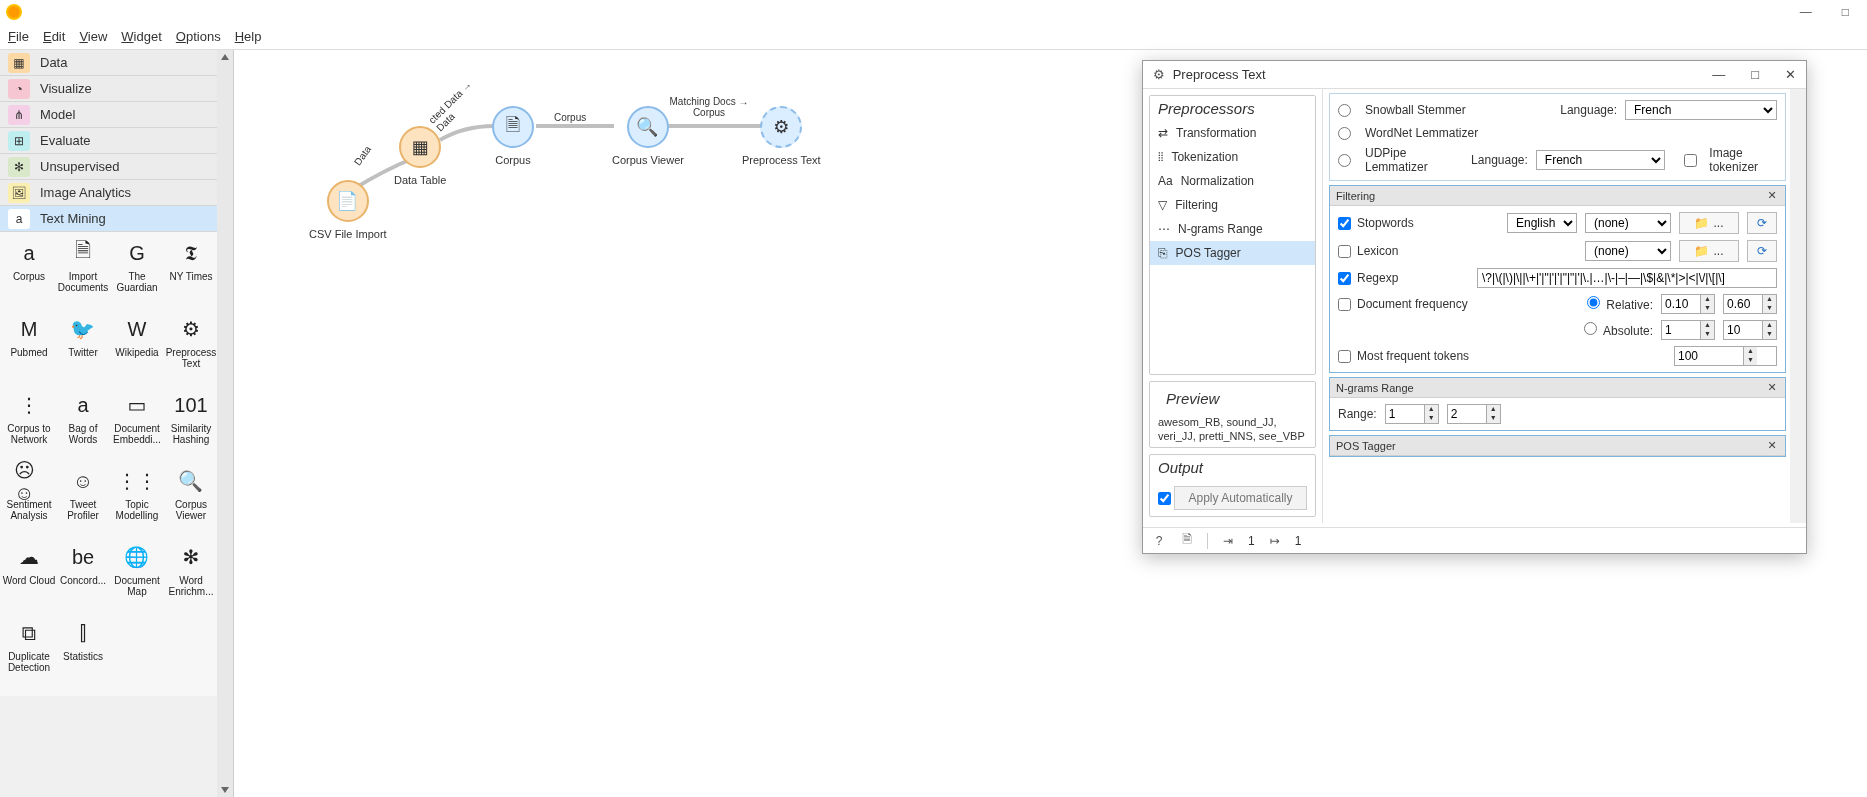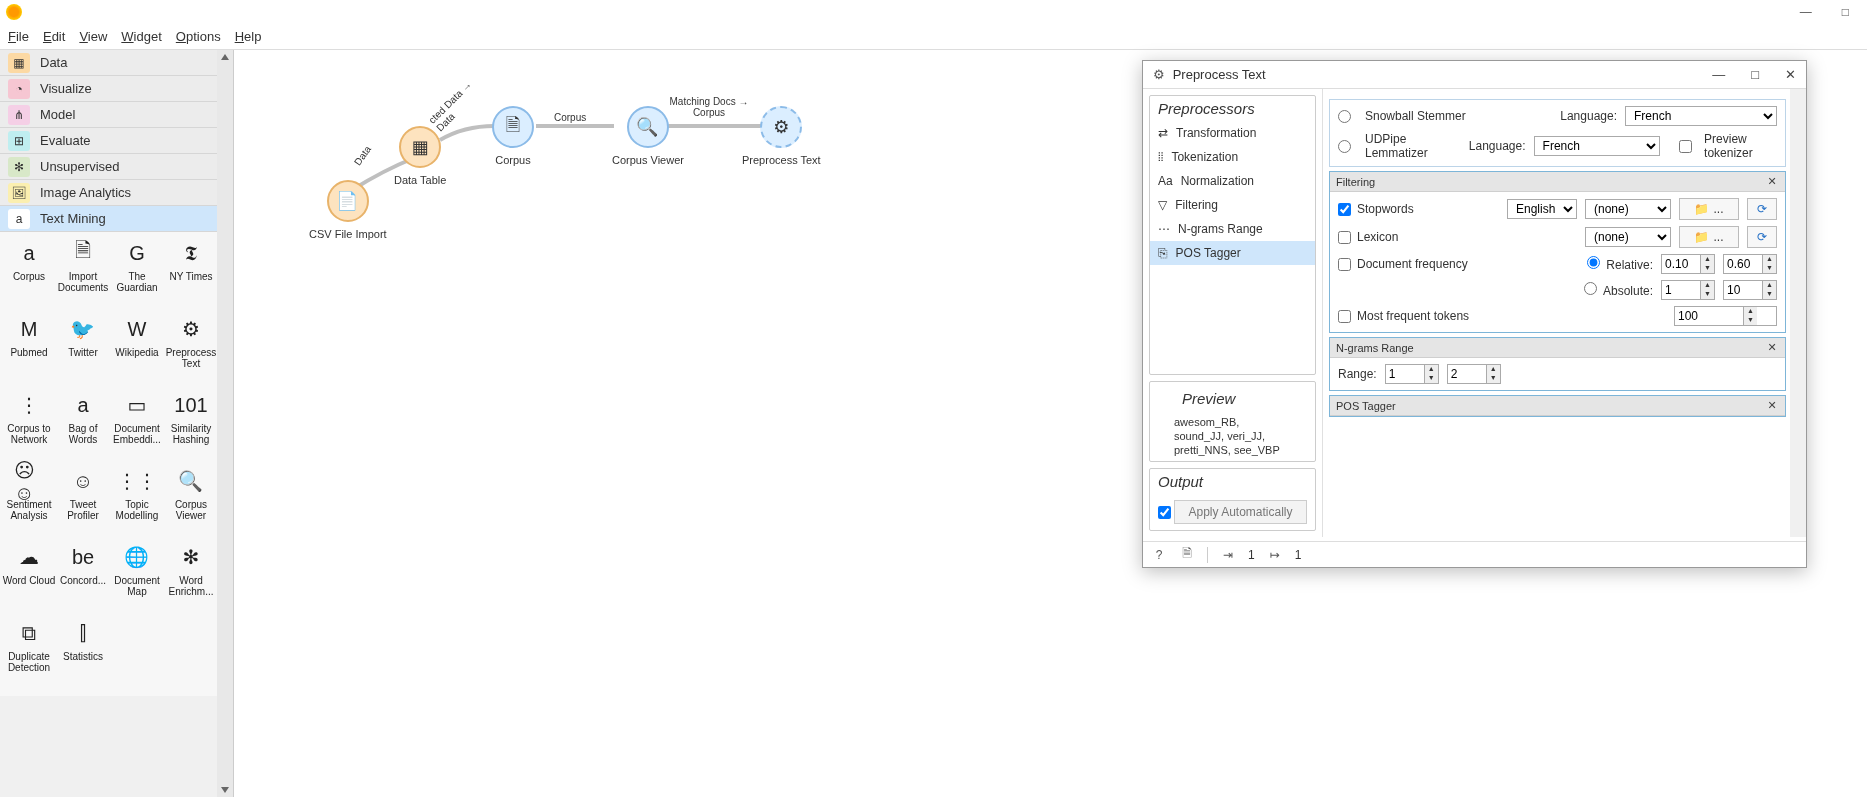--- a/index.html
+++ b/index.html
@@ -48,21 +48,21 @@
 .dialog .titlebar2{height:28px;display:flex;align-items:center;padding:0 10px;border-bottom:1px solid #ddd;font-size:13px;}
 .dialog .titlebar2 .ticon{margin-right:8px;color:#555;}
 .dialog .titlebar2 .wc{margin-left:auto;display:flex;gap:26px;color:#444;font-size:13px;}
 .dialog .body{display:flex;flex:1;}
 .dialog .leftcol{width:180px;border-right:1px solid #e0e0e0;padding:6px;display:flex;flex-direction:column;gap:6px;}
 .panel{border:1px solid #ccc;border-radius:2px;}
 .panel .phead{padding:4px 8px;font-size:15px;color:#333;font-style:italic;}
 .preproc-list{height:280px;}
 .preproc-list .item{padding:5px 8px;display:flex;align-items:center;gap:8px;font-size:12px;cursor:default;}
 .preproc-list .item.selected{background:#cfe6fb;}
-.preview{padding:4px 24px;font-size:11px;}
+.preview{padding:4px 8px;font-size:11px;}
 .preview .pbody{font-size:11px;color:#333;padding-top:4px;line-height:14px;}
 .output{padding:6px 8px;display:flex;align-items:center;gap:3px;}
 .output button{flex:1;height:24px;background:#f3f3f3;border:1px solid #ccc;color:#777;font-size:12px;}
 
 .dialog .rightcol{flex:1;display:flex;flex-direction:column;padding:4px 4px 4px 6px;gap:4px;overflow:hidden;position:relative;}
 .rscroll{position:absolute;right:0;top:0;bottom:0;width:16px;background:#f0f0f0;}
 .section{border:1px solid #7db5d8;position:relative;margin-right:16px;}
 .section .shead{background:#e5e5e5;height:20px;display:flex;align-items:center;padding:0 6px;font-size:11px;border-bottom:1px solid #cfcfcf;}
 .section .shead .x{margin-left:auto;width:14px;height:14px;display:flex;align-items:center;justify-content:center;font-size:11px;cursor:default;color:#444;}
 .section .sbody{padding:6px 8px;font-size:12px;display:flex;flex-direction:column;gap:6px;}
@@ -75,21 +75,21 @@
 .spinwrap input{border:none;height:18px;width:38px;padding:0 3px;font-size:12px;}
 .spinwrap .btns{display:flex;flex-direction:column;width:14px;}
 .spinwrap .btns span{height:9px;font-size:7px;line-height:7px;text-align:center;background:#eee;border-left:1px solid #aaa;cursor:default;}
 .chk{display:flex;align-items:center;gap:6px;}
 .chk input{width:13px;height:13px;}
 .radio input{margin-right:6px;}
 .iconbtn{width:60px;height:22px;border:1px solid #bbb;background:#f7f7f7;display:flex;align-items:center;justify-content:center;gap:4px;cursor:default;}
 .iconbtn.small{width:30px;}
 .iconbtn .folder{color:#e0b63c;}
 .iconbtn .reload{color:#2b74c7;}
-.section.noh{border:1px solid #bcd4e8;margin-top:6px;}
+.section.noh{border:1px solid #bcd4e8;}
 .statusbar{height:26px;border-top:1px solid #ddd;display:flex;align-items:center;padding:0 8px;gap:12px;margin-top:4px;}
 .statusbar .sicon{width:16px;height:16px;display:flex;align-items:center;justify-content:center;color:#555;}
 .statusbar .sep{width:1px;height:16px;background:#ccc;}
 svg.connections{position:absolute;top:0;left:0;pointer-events:none;}
 </style>
 </head>
 <body>
 
 <div class="titlebar">
   <div class="logo"></div>
@@ -323,23 +323,27 @@
 
           <div class="section noh">
             <div class="sbody">
               <div class="row radio">
                   <input type="radio" name="norm" style="">
                   <span class="lab">Snowball Stemmer</span>
                   <span class="spacer"></span>
                   <span class="lab">Language:</span>
                   <select><option>French</option></select>
                 </div>
+              <div class="row radio">
+                  <input type="radio" name="norm" style="">
+                  <span class="lab">WordNet Lemmatizer</span>
+                </div>
               <div class="row radio"><input type="radio" name="norm" style=""><span class="lab">UDPipe Lemmatizer</span><span class="spacer"></span><span class="lab">Language:</span><select><option>French</option></select>&nbsp;<div class="chk">
                     <input type="checkbox" style="">
-                    <span>Preview tokenizer</span>
+                    <span>Image tokenizer</span>
                   </div></div>
             </div>
           </div>
 
           <div class="section">
             <div class="shead">
                 <span>Filtering</span>
                 <span class="x">✕</span>
               </div>
             <div class="sbody">
@@ -366,20 +370,28 @@
                   </div>
                 <span class="spacer"></span>
                 <select style="width:86px"><option>(none)</option></select>
                 <div class="iconbtn">
                     <span class="folder">📁</span>
                     <span>...</span>
                   </div>
                 <div class="iconbtn small">
                     <span class="reload">⟳</span>
                   </div>
+              </div>
+              <div class="row">
+                <div class="chk">
+                    <input type="checkbox" checked="" style="">
+                    <span>Regexp</span>
+                  </div>
+                <span class="spacer"></span>
+                <input type="text" style="width: 300px;" value="\?|\(|\)|\||\+|'|&quot;|'|'|&quot;|&quot;|'|\.|…|\-|–|—|\$|&amp;|\*|&gt;|&lt;|\/|\[|\]">
               </div>
               <div class="row">
                 <div class="chk">
                     <input type="checkbox" style="">
                     <span>Document frequency</span>
                   </div>
                 <span class="spacer"></span>
                 <label class="radio"><input type="radio" name="df" checked="" style=""><span>Relative:</span></label>
                 <div class="spinwrap">
                     <input value="0.10" style="">

